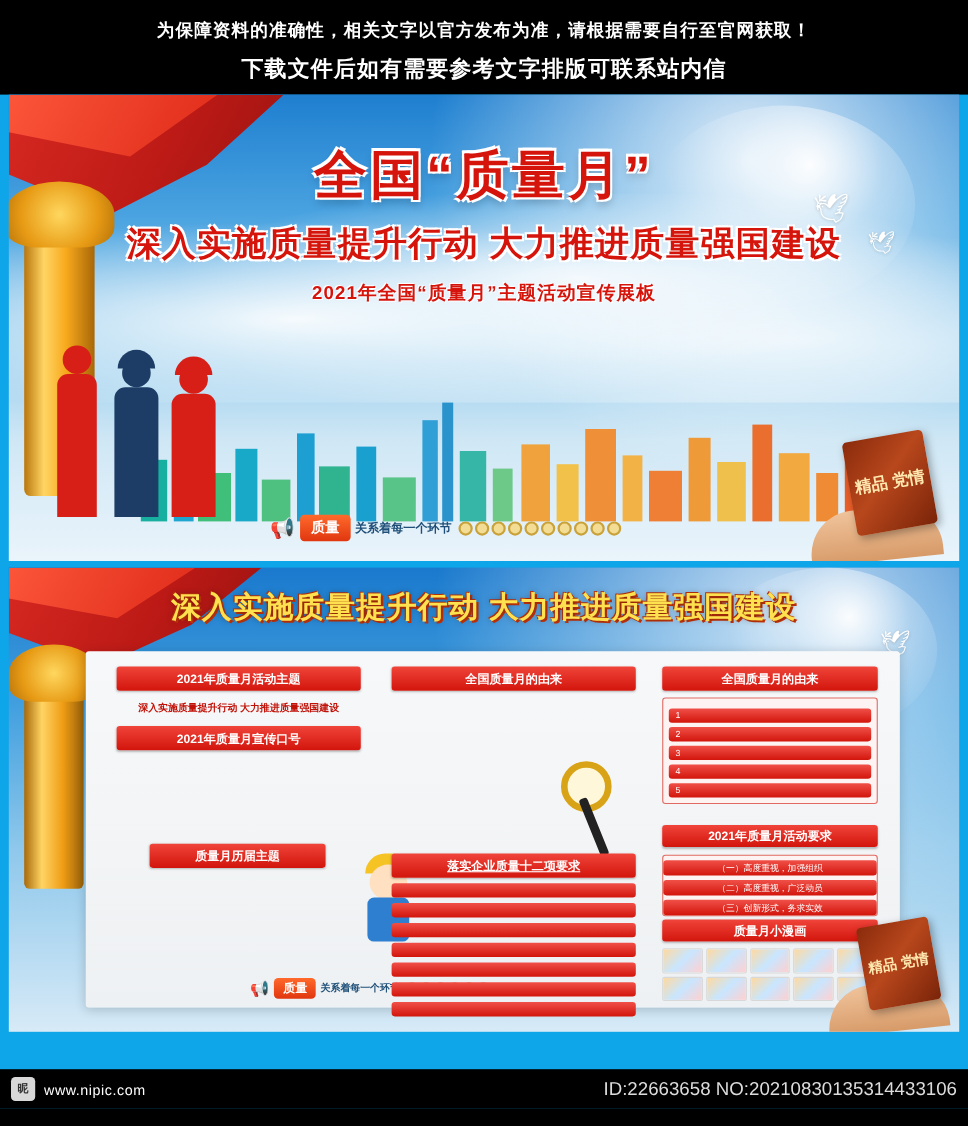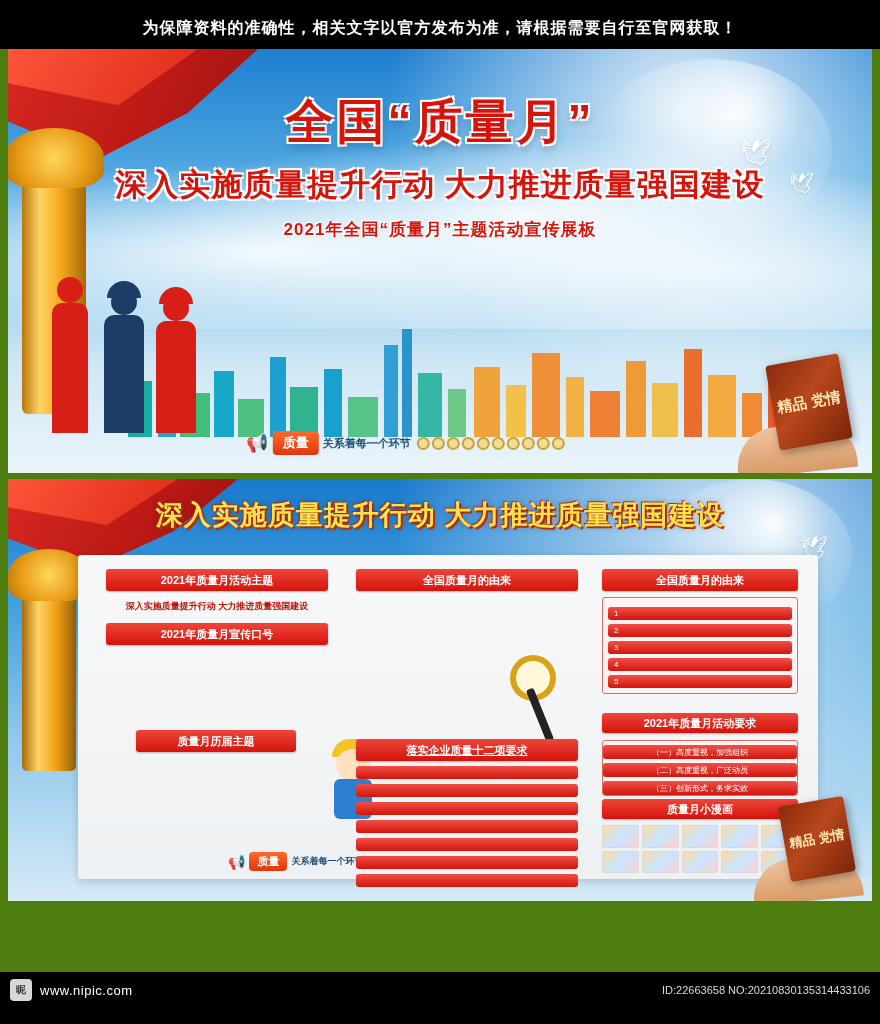--- a/index.html
+++ b/index.html
@@ -2,21 +2,21 @@
 <html><head>
 <meta charset="utf-8">
 <style>
   html,body{margin:0;padding:0;}
   body{
     width:880px;height:1024px;
     background:#000;
     font-family:"Liberation Sans","DejaVu Sans",sans-serif;
     overflow:hidden;
   }
-  .page{position:relative;width:880px;height:1008px;background:#4d7c0f;}
+  .page{position:relative;width:880px;height:1008px;background:#0ea5e9;}
 
   
   .notice{
     background:#000;color:#fff;text-align:center;
     padding:18px 0 10px 0;
   }
   .notice .line1{
     font-size:16px;letter-spacing:1px;font-weight:600;
     color:#ffffff;
   }
@@ -196,29 +196,30 @@
     position:absolute;left:0;bottom:0;width:880px;height:36px;background:#000;color:#fff;
     display:flex;align-items:center;justify-content:space-between;
     padding:0 10px;box-sizing:border-box;font-size:12px;
   }
   .brand{display:flex;align-items:center;gap:8px;}
   .brand .logo{
     width:22px;height:22px;border-radius:4px;background:#d8d8d8;color:#333;
     font-size:10px;display:flex;align-items:center;justify-content:center;font-weight:bold;
   }
   .brand .site{font-size:13px;letter-spacing:.5px;}
-  .idtxt{font-size:11px;color:#dcdcdc;}
+  .idtxt{font-size:17px;color:#dcdcdc;}
 </style>
 </head>
 <body>
 
 <div class="page">
 
   <div class="notice">
     <div class="line1">为保障资料的准确性，相关文字以官方发布为准，请根据需要自行至官网获取！</div>
+    <div class="line2">下载文件后如有需要参考文字排版可联系站内信</div>
   </div>
 
   <div class="board board1">
     <div class="sunburst"></div>
     <div class="clouds"></div>
     <div class="flag"></div>
     <div class="flag2"></div>
     <div class="pillar"></div>
 
     <span class="dove" style="right:100px;top:88px;">🕊</span>

